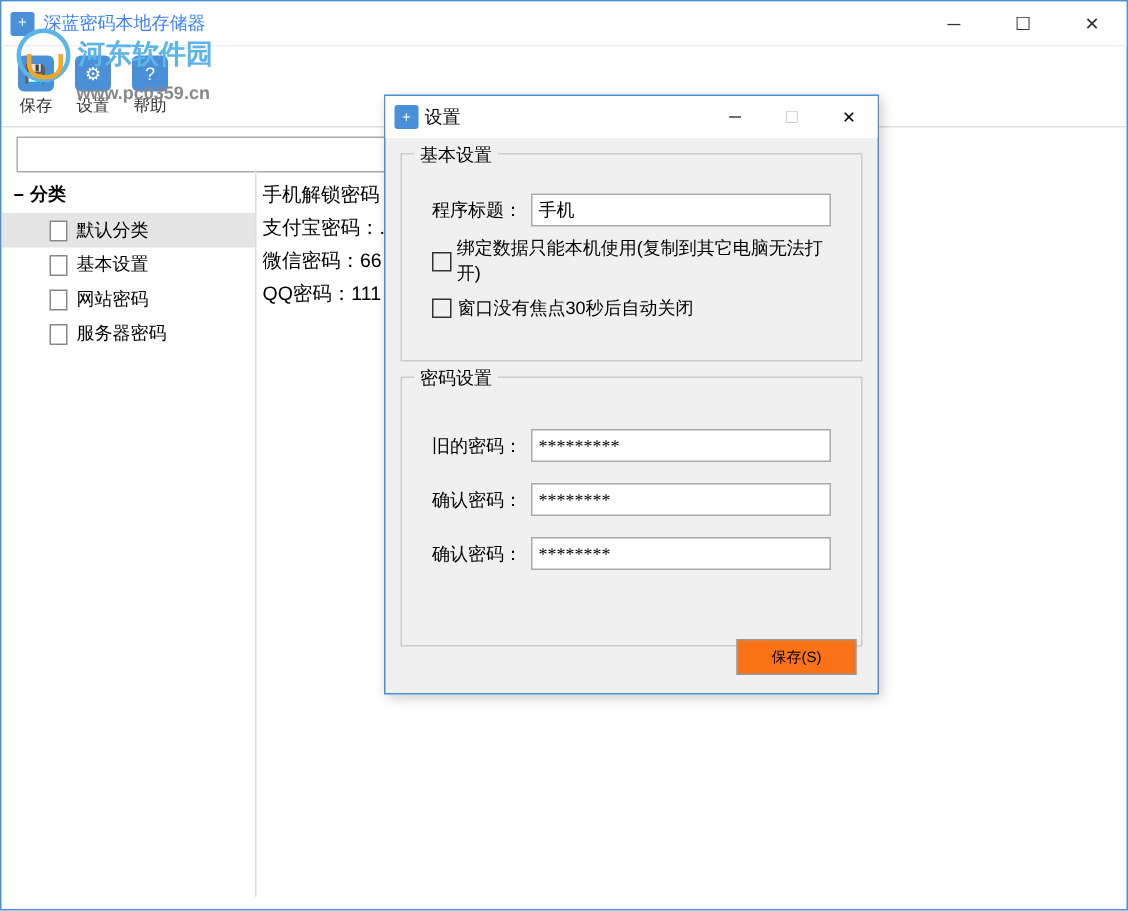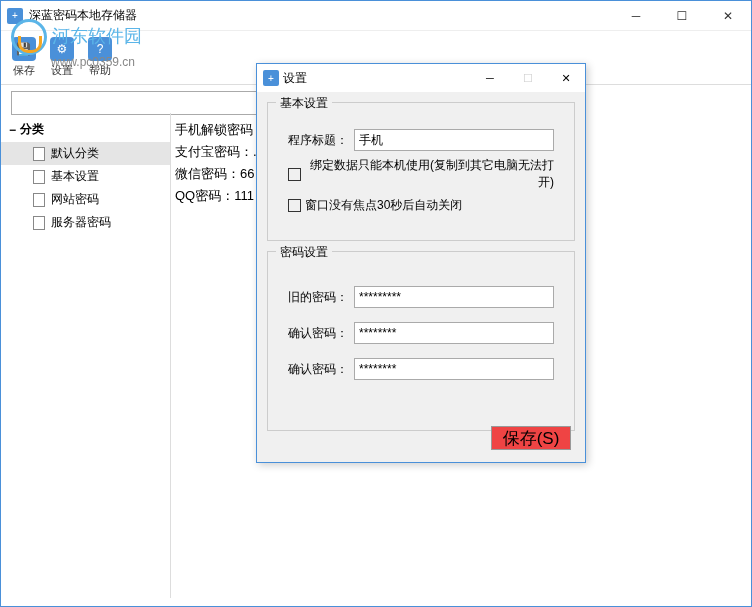--- a/index.html
+++ b/index.html
@@ -1,22 +1,22 @@
 <!DOCTYPE html>
 <html><head>
   <meta charset="utf-8">
   <style>
     * { margin: 0; padding: 0; box-sizing: border-box; font-family: "Microsoft YaHei", sans-serif; }
     body { width: 752px; height: 607px; background: #fff; border: 1px solid #4a90d9; position: relative; overflow: hidden; }
     .titlebar { height: 30px; background: #fff; display: flex; align-items: center; padding-left: 6px; border-bottom: 1px solid #eee; }
     .titlebar-icon { width: 16px; height: 16px; background: #4a90d9; border-radius: 2px; display: flex; align-items: center; justify-content: center; color: #fff; font-size: 10px; }
-    .titlebar-text { font-size: 12px; margin-left: 6px; color: #000000; }
+    .titlebar-text { font-size: 12px; margin-left: 6px; color: #3b82f6; }
     .win-controls { margin-left: auto; display: flex; }
     .win-btn { width: 46px; height: 30px; display: flex; align-items: center; justify-content: center; font-size: 12px; color: #333; }
-    .watermark { position: absolute; top: 18px; left: 10px; font-size: 18px; font-weight: normal; color: #5bb5e8; z-index: 5; pointer-events: none; }
+    .watermark { position: absolute; top: 18px; left: 10px; font-size: 18px; font-weight: bold; color: #5bb5e8; z-index: 5; pointer-events: none; }
     .watermark .logo { display: inline-block; width: 36px; height: 36px; border: 3px solid #5bb5e8; border-radius: 50%; position: relative; vertical-align: middle; }
     .watermark .logo::before { content: ''; position: absolute; width: 18px; height: 14px; border: 3px solid #f5a623; border-top: none; border-radius: 0 0 10px 10px; top: 14px; left: 4px; }
     .toolbar { height: 54px; display: flex; border-bottom: 1px solid #ddd; padding: 4px; }
     .tool-btn { width: 38px; display: flex; flex-direction: column; align-items: center; justify-content: center; gap: 2px; font-size: 11px; color: #333; }
     .tool-icon { width: 24px; height: 24px; background: #4a90d9; border-radius: 4px; display: flex; align-items: center; justify-content: center; color: #fff; font-size: 12px; }
     .search-row { height: 28px; display: flex; align-items: center; padding: 16px 10px 8px; gap: 4px; }
     .search-input { width: 384px; height: 24px; border: 1px solid #aaa; padding: 0 4px; font-size: 12px; }
     .search-btn { width: 104px; height: 28px; border: 2px solid #4a90d9; background: #fff; font-size: 12px; display: flex; align-items: center; justify-content: center; margin-left: 16px; }
     .main { display: flex; height: calc(100% - 120px); }
     .sidebar { width: 170px; border-right: 1px solid #ddd; padding: 4px 0; }
@@ -30,25 +30,25 @@
     
     .dialog { position: absolute; top: 62px; left: 255px; width: 330px; height: 400px; background: #f0f0f0; border: 1px solid #4a90d9; box-shadow: 2px 2px 8px rgba(0,0,0,0.2); z-index: 10; }
     .dlg-title { height: 28px; background: #fff; display: flex; align-items: center; padding-left: 6px; }
     .dlg-title-text { font-size: 12px; margin-left: 4px; }
     .dlg-win { margin-left: auto; display: flex; }
     .dlg-win-btn { width: 38px; height: 28px; display: flex; align-items: center; justify-content: center; font-size: 11px; }
     .group { border: 1px solid #ccc; margin: 10px; padding: 20px; font-size: 12px; position: relative; }
     .group-label { position: absolute; top: -8px; left: 8px; background: #f0f0f0; padding: 0 4px; font-size: 12px; }
     .form-row { display: flex; align-items: center; margin: 6px 0; gap: 6px; }
     .form-label { width: 60px; text-align: right; font-size: 12px; }
-    .text-input { flex: 1; height: 22px; border: 1px solid #aaa; padding: 0 4px; font-size: 12px; font-family: Liberation Sans, sans-serif; }
+    .text-input { flex: 1; height: 22px; border: 1px solid #aaa; padding: 0 4px; font-size: 12px; font-family: Liberation Serif, serif; }
     .pw-row { margin: 14px 0; }
-    .chk-row { display: flex; align-items: center; margin: 6px 0; gap: 4px; font-size: 12px; text-align: right; }
+    .chk-row { display: flex; align-items: center; margin: 6px 0; gap: 4px; font-size: 12px; }
     .chk { width: 13px; height: 13px; border: 1px solid #333; }
-    .dlg-save { position: absolute; bottom: 12px; right: 14px; width: 80px; height: 24px; border: 1px solid #999; background: #ef4444; font-size: 17px; display: flex; align-items: center; justify-content: center; }
+    .dlg-save { position: absolute; bottom: 12px; right: 14px; width: 80px; height: 24px; border: 1px solid #999; background: #f97316; font-size: 10px; display: flex; align-items: center; justify-content: center; }
   </style>
 </head>
 <body>
 
 <div class="titlebar">
   <span class="titlebar-icon">+</span>
   <span class="titlebar-text">深蓝密码本地存储器</span>
   <div class="win-controls">
     <div class="win-btn">─</div>
     <div class="win-btn">☐</div>

